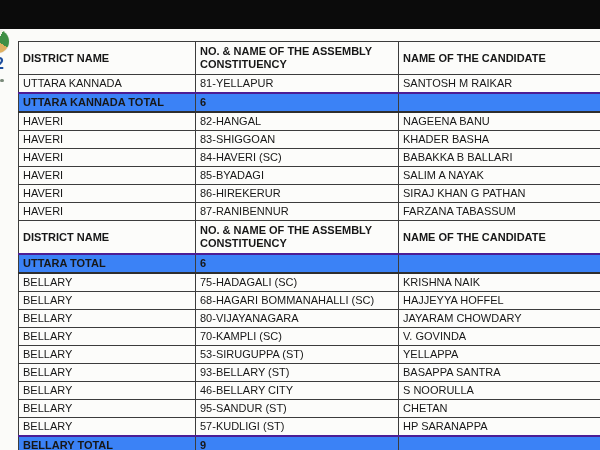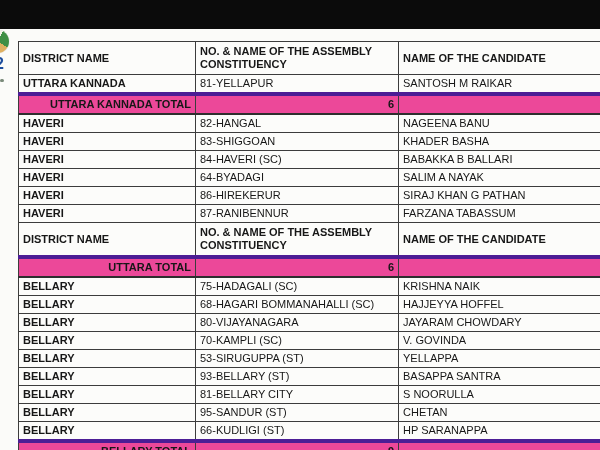--- a/index.html
+++ b/index.html
@@ -28,24 +28,24 @@
   .grid td,.grid th{
     border:1px solid #3c3c3c;color:#171717;
     font-size:11px;line-height:13px;padding:1px 4px;
     overflow:hidden;white-space:nowrap;text-align:left;vertical-align:middle;
   }
   .grid .c3{border-right:none;}
   .row-header th{
     font-weight:bold;white-space:normal;height:28px;padding:2px 4px;background:#fcfcfa;
   }
   .row-data td{height:15px;background:#fcfcfa;}
-  .district{font-weight:bold;}
+  .district{font-weight:normal;}
   .constituency,.candidate{font-weight:normal;}
-  .row-total td{font-weight:bold;height:15px;background:#ec4899;
-    border-top:4px solid #4c1d95;border-bottom:2px solid #2e2e2e;text-align:right;}
+  .row-total td{font-weight:bold;height:15px;background:#3b82f6;
+    border-top:2px solid #4c1d95;border-bottom:2px solid #2e2e2e;}
   .total-count{text-align:right;}
 </style>
 </head>
 <body>
 
 <div class="screen">
   <div class="topbar"></div>
 
   <div class="logo-circle"></div>
   <div class="logo-glyph">2</div>
@@ -83,21 +83,21 @@
           <td class="c2 constituency">83-SHIGGOAN</td>
           <td class="c3 candidate">KHADER BASHA</td>
         </tr>
         <tr class="row-data">
           <td class="c1 district">HAVERI</td>
           <td class="c2 constituency">84-HAVERI (SC)</td>
           <td class="c3 candidate">BABAKKA B BALLARI</td>
         </tr>
         <tr class="row-data">
           <td class="c1 district">HAVERI</td>
-          <td class="c2 constituency">64-BYADAGI</td>
+          <td class="c2 constituency">85-BYADAGI</td>
           <td class="c3 candidate">SALIM A NAYAK</td>
         </tr>
         <tr class="row-data">
           <td class="c1 district">HAVERI</td>
           <td class="c2 constituency">86-HIREKERUR</td>
           <td class="c3 candidate">SIRAJ KHAN G PATHAN</td>
         </tr>
         <tr class="row-data">
           <td class="c1 district">HAVERI</td>
           <td class="c2 constituency">87-RANIBENNUR</td>
@@ -138,31 +138,31 @@
           <td class="c2 constituency">53-SIRUGUPPA (ST)</td>
           <td class="c3 candidate">YELLAPPA</td>
         </tr>
         <tr class="row-data">
           <td class="c1 district">BELLARY</td>
           <td class="c2 constituency">93-BELLARY (ST)</td>
           <td class="c3 candidate">BASAPPA SANTRA</td>
         </tr>
         <tr class="row-data">
           <td class="c1 district">BELLARY</td>
-          <td class="c2 constituency">81-BELLARY CITY</td>
+          <td class="c2 constituency">46-BELLARY CITY</td>
           <td class="c3 candidate">S NOORULLA</td>
         </tr>
         <tr class="row-data">
           <td class="c1 district">BELLARY</td>
           <td class="c2 constituency">95-SANDUR (ST)</td>
           <td class="c3 candidate">CHETAN</td>
         </tr>
         <tr class="row-data">
           <td class="c1 district">BELLARY</td>
-          <td class="c2 constituency">66-KUDLIGI (ST)</td>
+          <td class="c2 constituency">57-KUDLIGI (ST)</td>
           <td class="c3 candidate">HP SARANAPPA</td>
         </tr>
         <tr class="row-total">
           <td class="c1 total-label">BELLARY TOTAL</td>
           <td class="c2 total-count">9</td>
           <td class="c3"></td>
         </tr>
       </tbody>
   </table>
 </div>

